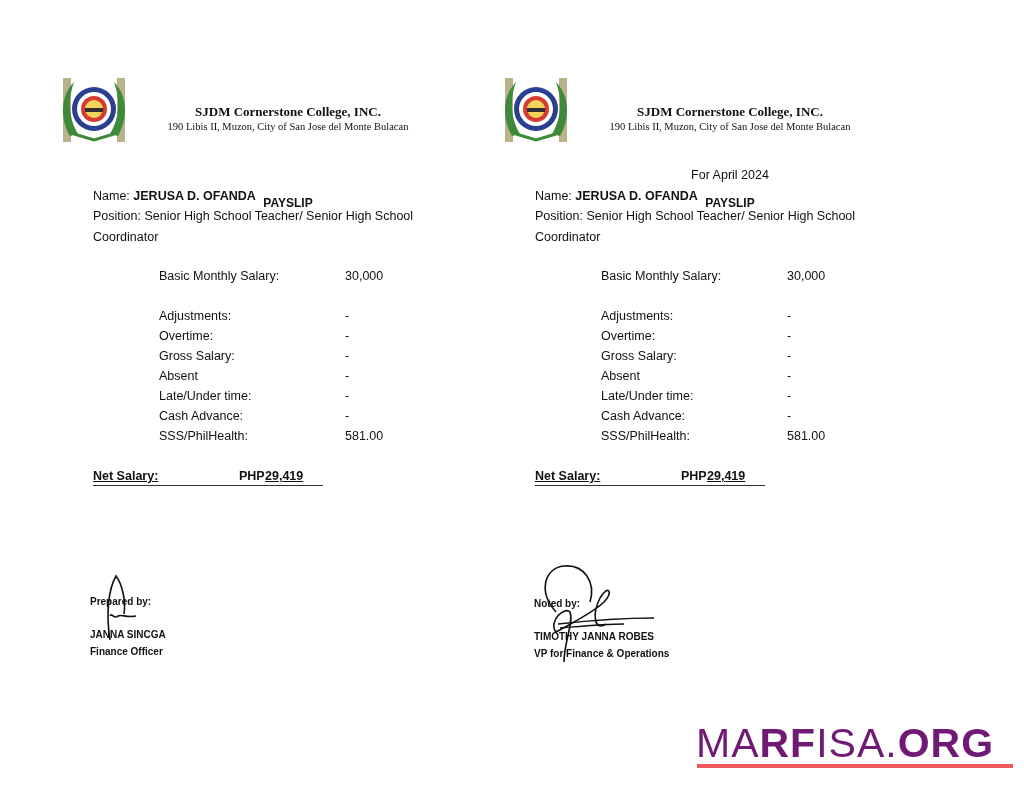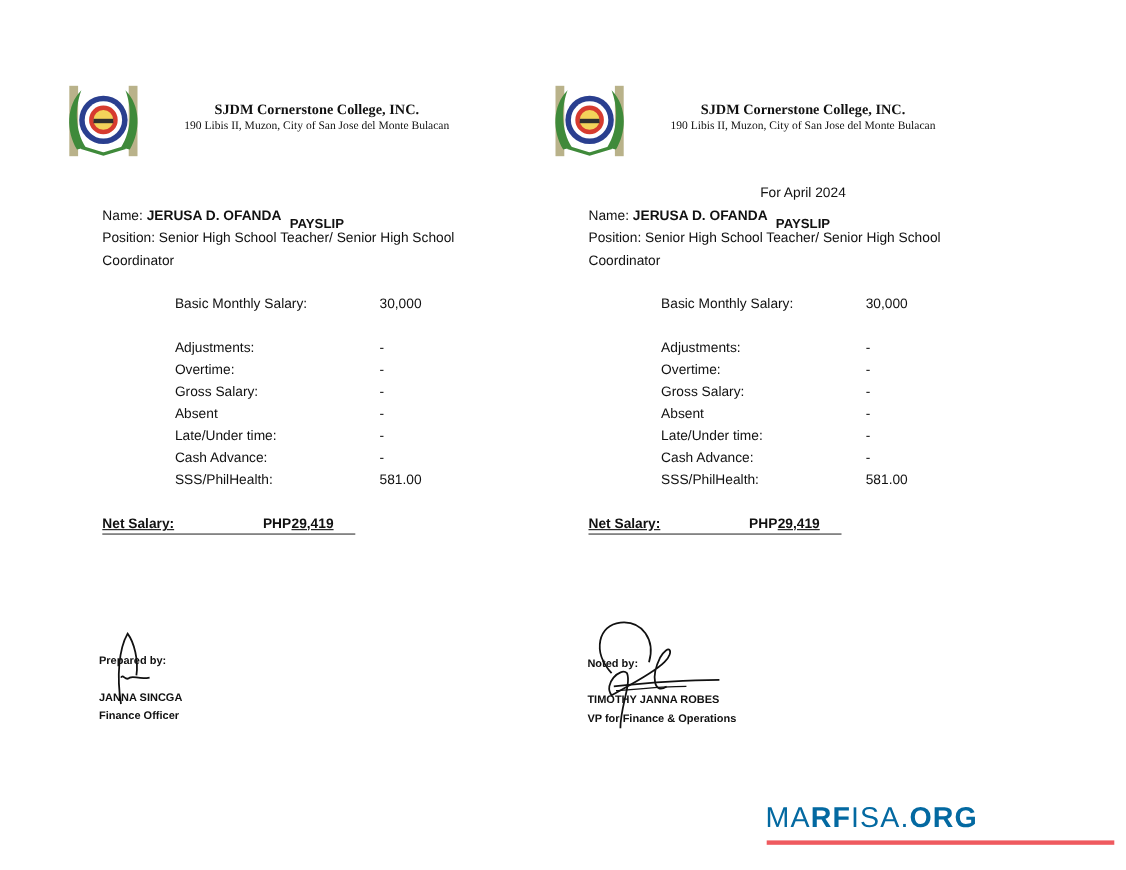--- a/index.html
+++ b/index.html
@@ -2,21 +2,21 @@
 <html><head>
 <meta charset="utf-8">
 <style>
   html, body { margin: 0; padding: 0; background: #ffffff; }
   body { width: 1024px; height: 791px; position: relative; overflow: hidden; color: #111; }
   .slip { position: absolute; top: 0; width: 442px; height: 700px; }
   .slip.left { left: 58px; }
   .slip.right { left: 500px; }
 
   .logo { position: absolute; left: 2px; top: 74px; width: 68px; height: 70px; }
-  .school { position: absolute; left: 70px; top: 92px; width: 320px; text-align: center;
+  .school { position: absolute; left: 70px; top: 104px; width: 320px; text-align: center;
             font-family: "Liberation Serif", "DejaVu Serif", serif; }
   .school .name { font-size: 13px; font-weight: bold; line-height: 16px; }
   .school .addr { font-size: 10.5px; line-height: 14px; }
 
   .title { position: absolute; left: 70px; width: 320px; top: 148px; text-align: center;
            font-family: "Liberation Sans", "DejaVu Sans", sans-serif; font-weight: bold; font-size: 12px; margin-top: 48px; }
   .period { position: absolute; left: 70px; width: 320px; top: 168px; text-align: center;
             font-family: "Liberation Sans", "DejaVu Sans", sans-serif; font-size: 12.5px; }
 
   .body-text { font-family: "Liberation Sans", "DejaVu Sans", sans-serif; font-size: 12.5px; }
@@ -36,21 +36,21 @@
   .net .cur { position: absolute; left: 146px; top: 0; }
   .net .amt { position: absolute; left: 172px; top: 0; text-decoration: underline; }
 
   .sig-block { position: absolute; font-family: "Liberation Sans", "DejaVu Sans", sans-serif; font-size: 10px; font-weight: bold; }
   .sig-block .by { position: absolute; top: 0; white-space: nowrap; }
   .sig-block .who { position: absolute; top: 33px; white-space: nowrap; }
   .sig-block .role { position: absolute; top: 50px; white-space: nowrap; }
   .sig-svg { position: absolute; pointer-events: none; }
 
   .brand { position: absolute; left: 696px; top: 722px; font-family: "Liberation Sans", "DejaVu Sans", sans-serif;
-           font-size: 26px; color: #0369a1; letter-spacing: 1px; line-height: 42px; }
+           font-size: 41px; color: #701a75; letter-spacing: 1px; line-height: 42px; }
   .brand .thin { font-weight: normal; }
   .brand .bold { font-weight: bold; }
   .brand-underline { position: absolute; left: 697px; top: 764px; width: 316px; height: 4px; background: #ef5a5f; }
 </style>
 </head>
 <body>
 
 <div class="slip left">
   <svg class="logo" viewBox="0 0 68 70">
     <rect x="3" y="4" width="8" height="64" fill="#b9b28a"></rect>

